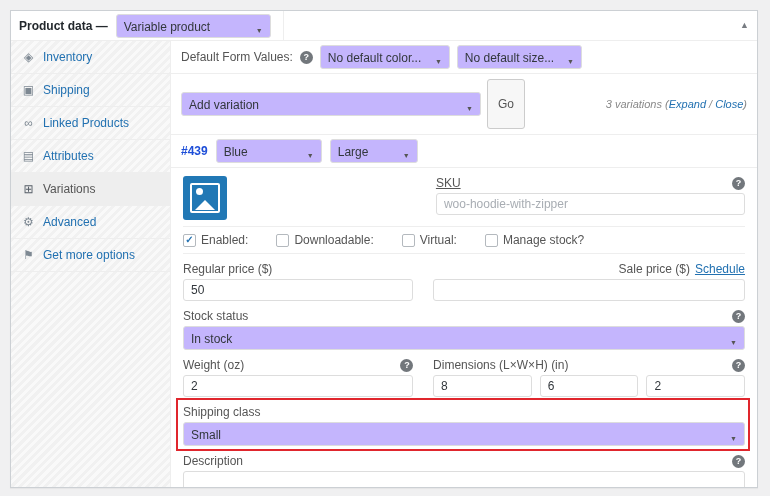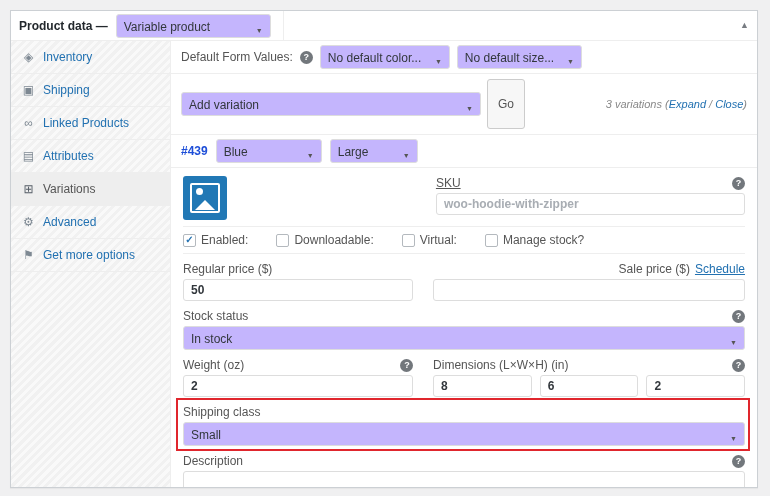--- a/index.html
+++ b/index.html
@@ -56,21 +56,20 @@
   .img-sun { position:absolute; width:7px; height:7px; border-radius:50%; background:#fff; top:12px; left:13px; }
   .img-mtn { position:absolute; bottom:10px; left:12px; width:0; height:0; border-left:10px solid transparent; border-right:10px solid transparent; border-bottom:10px solid #fff; }
   .sku-field { margin-left:auto; width:55%; }
   .f-label { display:flex; justify-content:space-between; align-items:center; color:#555; margin-bottom:3px; font-size:12px; }
   .lbl-u { text-decoration:underline; }
   .help { display:inline-block; width:13px; height:13px; border-radius:50%; background:#72777c; color:#fff; font-size:9px; line-height:13px; text-align:center; font-weight:bold; cursor:pointer; flex:0 0 13px; }
   .input {
     display:block; width:100%; border:1px solid #ddd; border-radius:3px;
     padding:2px 7px; font-size:12px; color:#32373c; background:#fff; height:22px;
     font-family:"Liberation Sans", sans-serif;
-    font-weight:bold;
   }
   .input::placeholder { color:#a8adb3; opacity:1; }
   .cb-row { display:flex; gap:28px; padding:6px 0; border-top:1px solid #eee; border-bottom:1px solid #eee; margin-bottom:8px; color:#555; align-items:center; }
   .cb { display:flex; align-items:center; gap:5px; cursor:pointer; }
   .box { width:13px; height:13px; border:1px solid #b4b9be; border-radius:2px; background:#fff; display:flex; align-items:center; justify-content:center; font-size:10px; color:#2271b1; font-weight:bold; line-height:1; }
   .field { margin-bottom:8px; }
   .two-col { display:flex; justify-content:space-between; margin-bottom:8px; }
   .col-l { width:41%; } .col-r { width:55.5%; }
   .dim-inputs { display:flex; gap:8px; }
   .dim-inputs .input { flex:1; min-width:0; }

